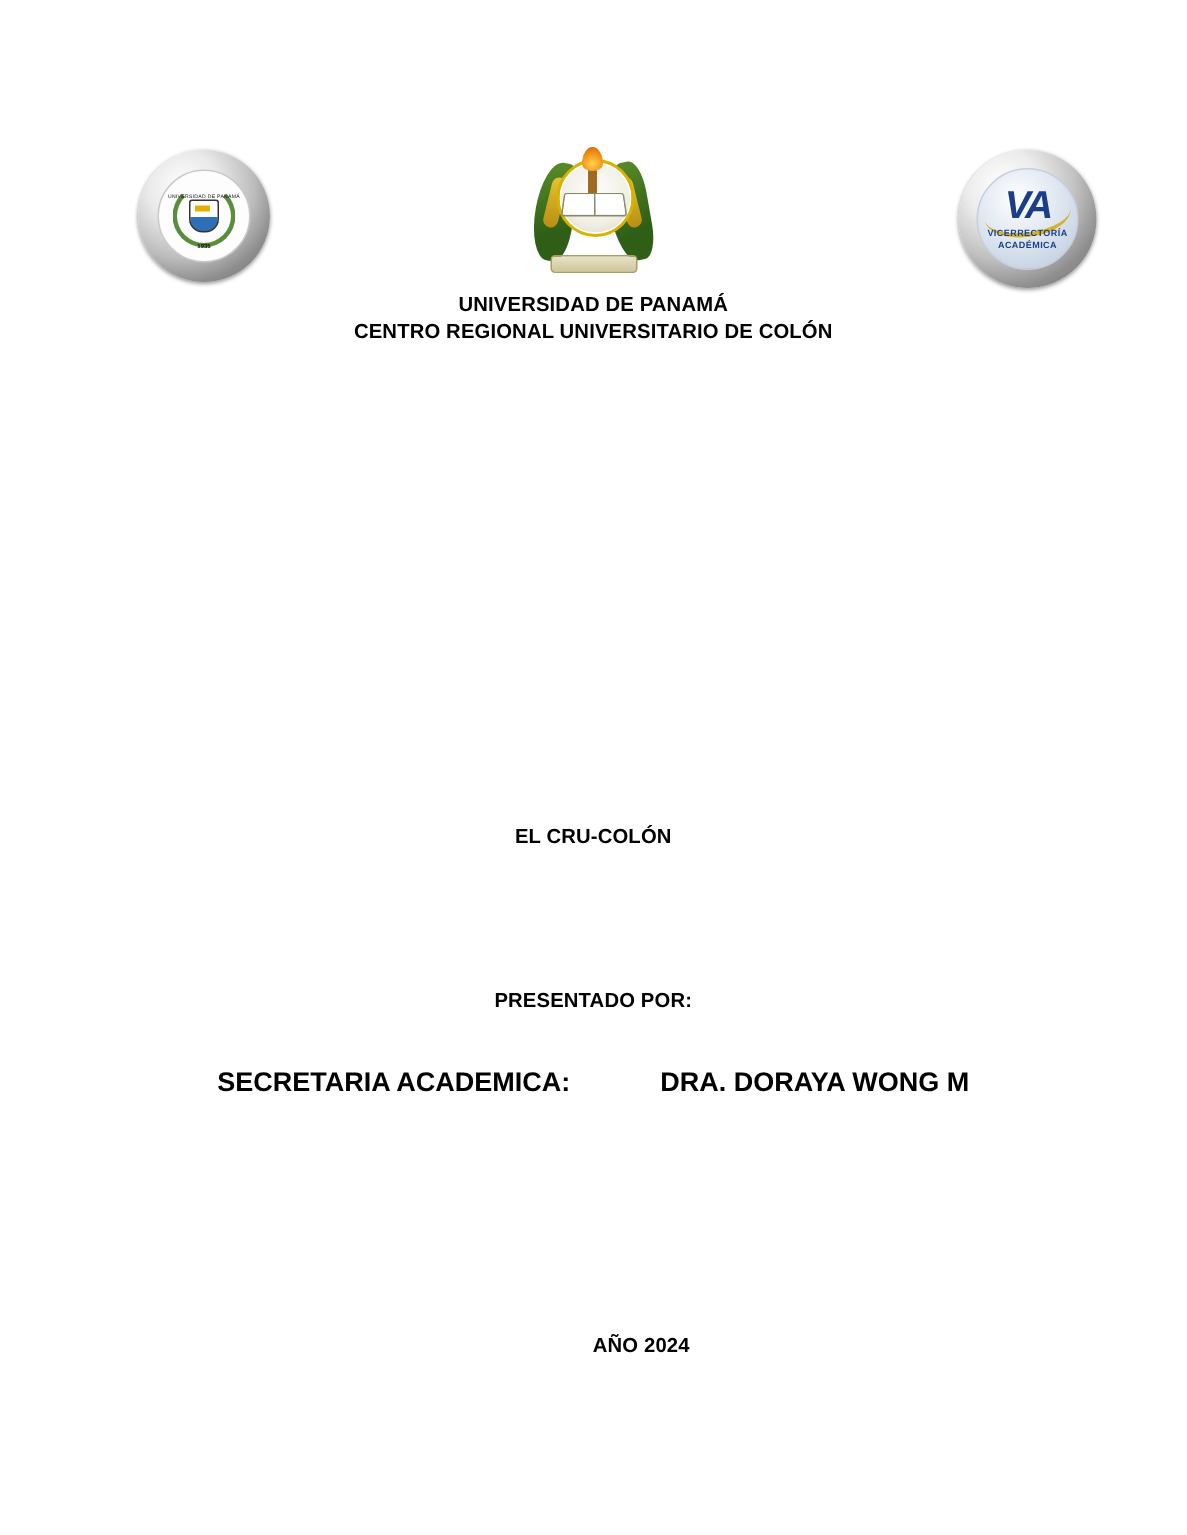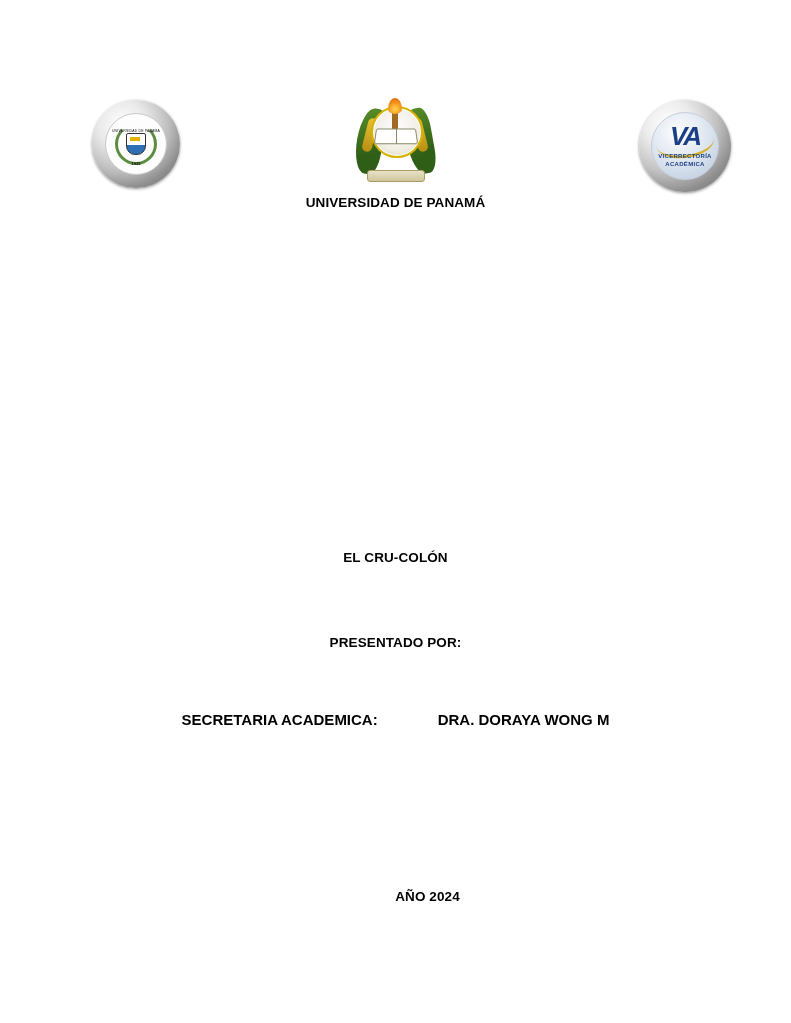--- a/index.html
+++ b/index.html
@@ -282,34 +282,34 @@
 
   #header-block { top: 194px; }
   #secretaria-block { top: 371px; }
   #title-block {
     top: 549px;
     font-size: 13.5px;
     padding: 0 110px;
     width: 571px;
     line-height: 1.35;
   }
-  #presented-block { top: 634px; }
+  #presented-block { top: 658px; }
 
   .credits {
     position: absolute;
     top: 710px;
     left: 0;
     width: 791px;
     display: flex;
     justify-content: center;
   }
   .credits-table {
     border-collapse: collapse;
     font-weight: bold;
-    font-size: 15px;
+    font-size: 18px;
     line-height: 1.32;
   }
   .credits-table td {
     padding: 0;
     white-space: nowrap;
     vertical-align: top;
   }
   .credits-table td.label { padding-right: 60px; }
 
   #year-block { top: 888px; margin-left: 32px; }
@@ -350,20 +350,21 @@
         <div class="swoosh"></div>
         <div class="sub1">VICERRECTORÍA</div>
         <div class="sub2">ACADÉMICA</div>
       </div>
     </div>
 
   </div>
 
   <div class="block" id="header-block">
     <span class="line">UNIVERSIDAD DE PANAMÁ</span>
+    <span class="line">CENTRO REGIONAL UNIVERSITARIO DE COLÓN</span>
   </div>
 
 
   <div class="block" id="title-block">
     <span class="line">EL CRU-COLÓN</span>
   </div>
 
   <div class="block" id="presented-block">PRESENTADO POR:</div>
 
   <div class="credits">

